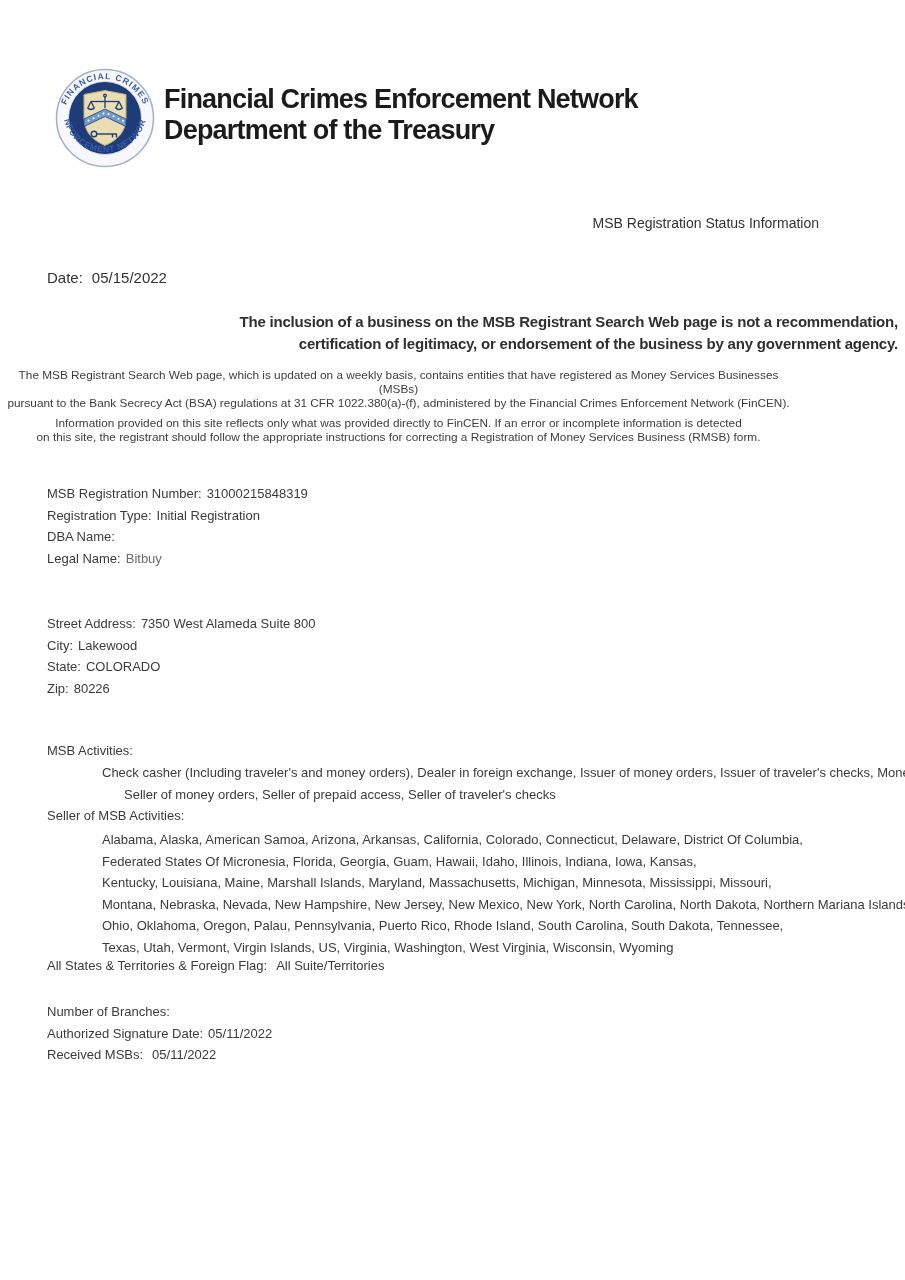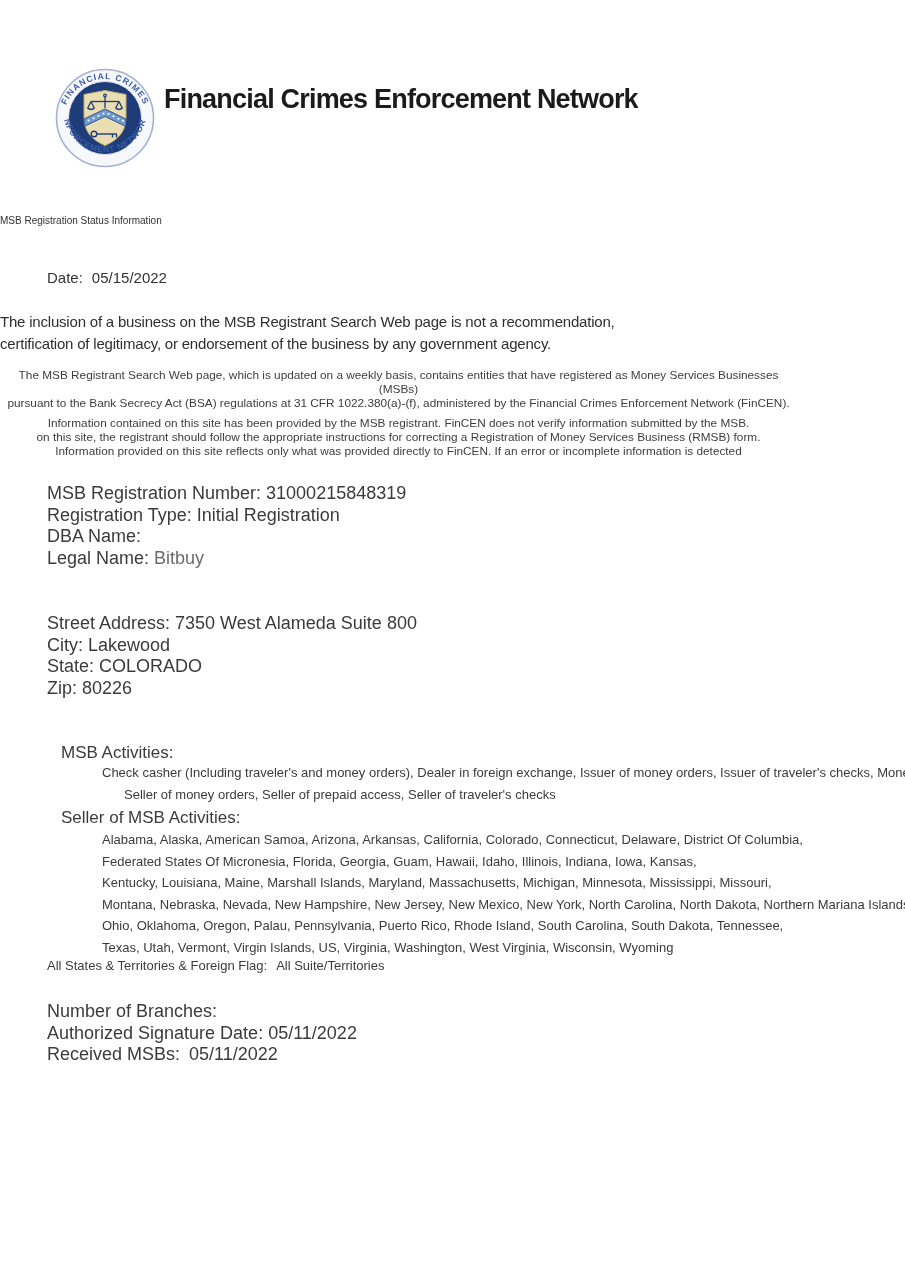--- a/index.html
+++ b/index.html
@@ -15,46 +15,46 @@
   
   .seal{position:absolute;left:55px;top:68px;width:100px;height:100px;}
   .agency{
     position:absolute;left:164px;top:84px;
     font-weight:bold;font-size:27px;line-height:31px;
     letter-spacing:-0.8px;color:#1b1b1b;white-space:nowrap;
   }
   
   .doc-title{
     position:absolute;left:0;top:215px;width:805px;
-    text-align:left;font-size:10px;color:#333333;
+    text-align:right;font-size:14px;color:#333333;padding-left:14px;
   }
   .date-line{position:absolute;left:47px;top:269px;font-size:15px;color:#333333;white-space:nowrap;}
   
   .notice{
     position:absolute;left:0;top:311px;width:898px;
-    text-align:left;font-weight:normal;font-size:15px;line-height:22px;
+    text-align:right;font-weight:bold;font-size:15px;line-height:22px;
     letter-spacing:-0.2px;color:#2f2f2f;
   }
   
   .fine{
     position:absolute;left:0;width:797px;text-align:center;
     font-size:11.8px;line-height:13.8px;color:#3d3d3d;
   }
   .fine-1{top:369px;}
   .fine-2{top:417px;}
   
-  .fieldblock{position:absolute;left:47px;font-size:18px;line-height:21.5px;white-space:nowrap;}
+  .fieldblock{position:absolute;left:47px;font-size:13px;line-height:21.5px;white-space:nowrap;}
   .reg-block{top:483px;}
   .addr-block{top:613px;}
   .footer-block{top:1001px;}
   .val{margin-left:5px;}
   .gap2{margin-left:9px;}
   .muted{color:#6b6b6b;}
   
-  .sec-label{position:absolute;left:47px;font-size:17px;white-space:nowrap;margin-left:14px;}
+  .sec-label{position:absolute;left:47px;font-size:13px;white-space:nowrap;}
   .activities-label{top:743px;}
   .states-label{top:808px;}
   .indent-line{
     position:absolute;left:102px;width:803px;
     font-size:13px;white-space:nowrap;overflow:hidden;
   }
   .act-1{top:765px;}
   .act-2{top:786.5px;margin-left:22px;}
   .states-list{
     position:absolute;left:102px;top:829px;
@@ -106,40 +106,40 @@
     <g stroke="#1e3c78" stroke-width="1.4" fill="none">
       <circle cx="39" cy="66" r="2.8"></circle>
       <line x1="42" y1="66" x2="62" y2="66"></line>
       <line x1="57.5" y1="66" x2="57.5" y2="69.5"></line>
       <line x1="61.5" y1="66" x2="61.5" y2="69.5"></line>
     </g>
   </svg>
 
   <div class="agency">
     <div>Financial Crimes Enforcement Network</div>
+    <div>Department of the Treasury</div>
   </div>
 
   <div class="doc-title">MSB Registration Status Information</div>
 
   <div class="date-line"><span>Date:</span><span class="val gap2">05/15/2022</span></div>
 
   <div class="notice">
     <div>The inclusion of a business on the MSB Registrant Search Web page is not a recommendation,</div>
     <div>certification of legitimacy, or endorsement of the business by any government agency.</div>
   </div>
 
   <div class="fine fine-1">
     <div>The MSB Registrant Search Web page, which is updated on a weekly basis, contains entities that have registered as Money Services Businesses (MSBs)</div>
     <div>pursuant to the Bank Secrecy Act (BSA) regulations at 31 CFR 1022.380(a)-(f), administered by the Financial Crimes Enforcement Network (FinCEN).</div>
   </div>
 
   <div class="fine fine-2">
-    <div>Information contained on this site has been provided by the MSB registrant.  FinCEN does not verify information submitted by the MSB.</div>
+    <div>Information provided on this site reflects only what was provided directly to FinCEN.  If an error or incomplete information is detected</div>
     <div>on this site, the registrant should follow the appropriate instructions for correcting a Registration of Money Services Business (RMSB) form.</div>
-    <div>Information provided on this site reflects only what was provided directly to FinCEN.  If an error or incomplete information is detected</div>
   </div>
 
   <div class="fieldblock reg-block">
     <div><span>MSB Registration Number:</span><span class="val">31000215848319</span></div>
     <div><span>Registration Type:</span><span class="val">Initial Registration</span></div>
     <div><span>DBA Name:</span><span class="val"></span></div>
     <div><span>Legal Name:</span><span class="val muted">Bitbuy</span></div>
   </div>
 
   <div class="fieldblock addr-block">

